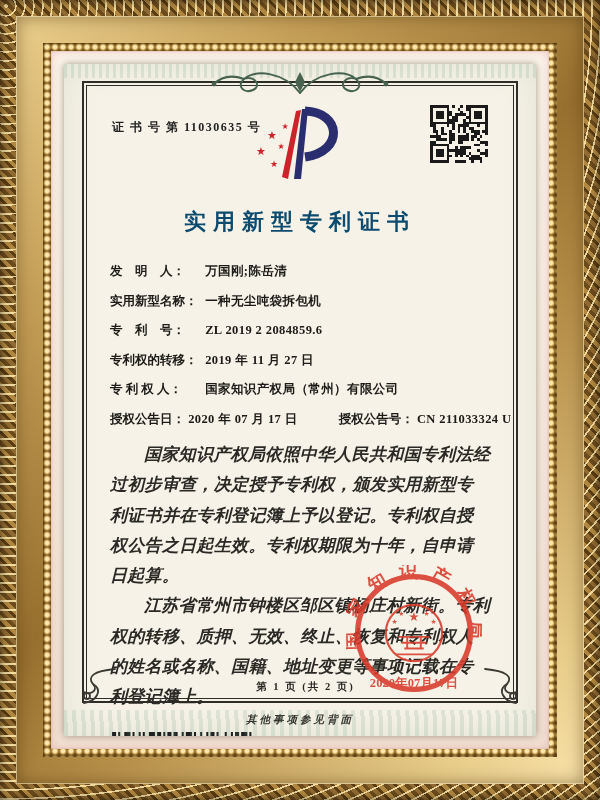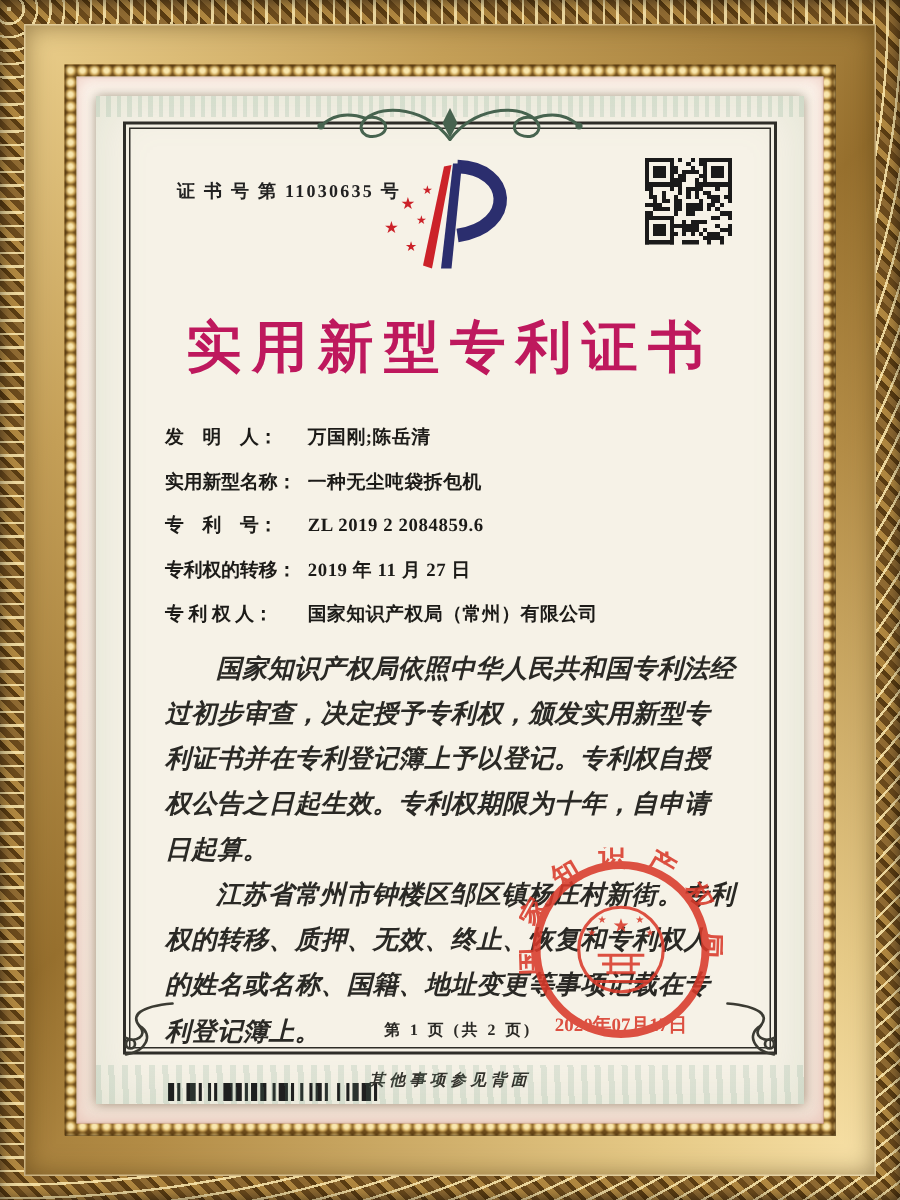--- a/index.html
+++ b/index.html
@@ -42,27 +42,27 @@
   .inner-border::before { content:""; position:absolute; inset:2px; border:1px solid #2e2d28; }
 
   .ornament-top { position:absolute; top:-19px; left:50%; transform:translateX(-50%); }
   .corner-fl { position:absolute; bottom:-6px; width:42px; height:42px; }
   .corner-fl.left { left:-7px; }
   .corner-fl.right { right:-7px; transform:scaleX(-1); }
 
   .content { position:absolute; inset:0; padding:20px 26px 10px 26px; }
 
   .header-row { position:relative; height:78px; }
-  .cert-no { position:absolute; left:8px; top:16px; font-size:12px; font-weight:bold;
+  .cert-no { position:absolute; left:2px; top:16px; font-size:12px; font-weight:bold;
     letter-spacing:1.5px; color:#222; }
   .qr { position:absolute; right:2px; top:2px; width:58px; height:58px; }
   .logo { position:absolute; left:50%; top:-4px; transform:translateX(-50%); }
 
-  .title { text-align:center; margin-top:26px; font-size:37px; font-weight:bold;
-    letter-spacing:7px; color:#be185d; }
+  .title { text-align:center; margin-top:26px; font-size:22px; font-weight:bold;
+    letter-spacing:7px; color:#0c4a6e; }
 
   .fields { margin-top:26px; font-size:12.5px; font-weight:bold; color:#1c1b18; }
   .field-row { margin-bottom:12.5px; white-space:nowrap; }
   .field-label { display:inline-block; min-width:92px; }
   .field-value { letter-spacing:.4px; }
   .grant-no-group { margin-left:38px; }
 
   .paras { margin-top:4px; font-size:17px; line-height:1.78; color:#2a2925;
     font-style:italic; font-weight:bold; }
   .paras p { text-indent:2em; letter-spacing:.3px; }
@@ -310,20 +310,26 @@
               <span class="field-value">ZL 2019 2 2084859.6</span>
             </div>
             <div class="field-row">
               <span class="field-label">专利权的转移：</span>
               <span class="field-value">2019 年 11 月 27 日</span>
             </div>
             <div class="field-row">
               <span class="field-label">专 利 权 人：</span>
               <span class="field-value">国家知识产权局（常州）有限公司</span>
             </div>
+            <div class="field-row">
+              <span>授权公告日：</span>
+              <span class="field-value">2020 年 07 月 17 日</span>
+              <span class="grant-no-group">授权公告号：</span>
+              <span class="field-value">CN 211033324 U</span>
+            </div>
           </div>
 
           <div class="paras">
             <p>国家知识产权局依照中华人民共和国专利法经过初步审查，决定授予专利权，颁发实用新型专利证书并在专利登记簿上予以登记。专利权自授权公告之日起生效。专利权期限为十年，自申请日起算。</p>
             <p>江苏省常州市钟楼区邹区镇杨庄村新街。专利权的转移、质押、无效、终止、恢复和专利权人的姓名或名称、国籍、地址变更等事项记载在专利登记簿上。</p>
           </div>
 
           <div class="barcode" id="barcode-box"><svg width="172" height="12">
                       <rect x="0" y="0" width="4.1" height="12" fill="#1f1f1f"></rect>
                       <rect x="6.1499999999999995" y="0" width="2.05" height="12" fill="#1f1f1f"></rect>

